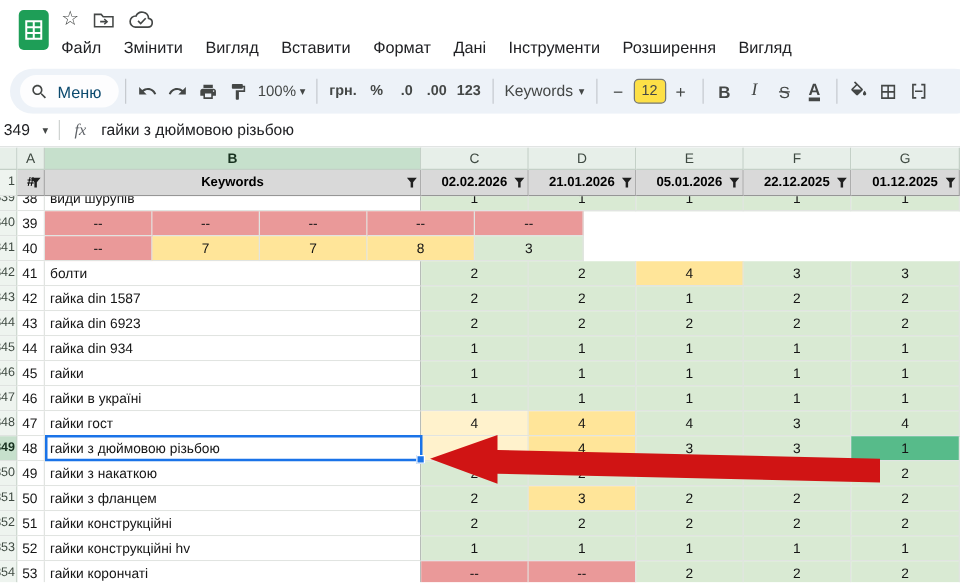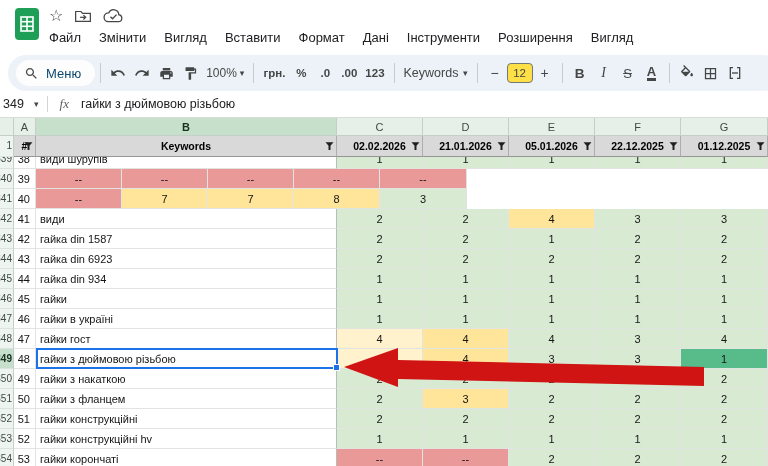--- a/index.html
+++ b/index.html
@@ -299,21 +299,21 @@
           <div class="cell num" style="width: 22px;">40</div>
           <div class="cell val" style="width: 86px; background: rgb(234, 153, 153);">--</div>
           <div class="cell val" style="width: 86px; background: rgb(255, 229, 153);">7</div>
           <div class="cell val" style="width: 86px; background: rgb(255, 229, 153);">7</div>
           <div class="cell val" style="width: 86px; background: rgb(255, 229, 153);">8</div>
           <div class="cell val" style="width: 87px; background: rgb(217, 234, 211);">3</div>
         </div>
         <div class="drow">
           <div class="rowhead">342</div>
           <div class="cell num" style="width: 22px;">41</div>
-          <div class="cell kw" style="width: 301px;">види</div>
+          <div class="cell kw" style="width: 301px;">болти</div>
           <div class="cell val" style="width: 86px; background: rgb(217, 234, 211);">2</div>
           <div class="cell val" style="width: 86px; background: rgb(217, 234, 211);">2</div>
           <div class="cell val" style="width: 86px; background: rgb(255, 229, 153);">4</div>
           <div class="cell val" style="width: 86px; background: rgb(217, 234, 211);">3</div>
           <div class="cell val" style="width: 87px; background: rgb(217, 234, 211);">3</div>
         </div>
         <div class="drow">
           <div class="rowhead">343</div>
           <div class="cell num" style="width: 22px;">42</div>
           <div class="cell kw" style="width: 301px;">гайка din 1587</div>

